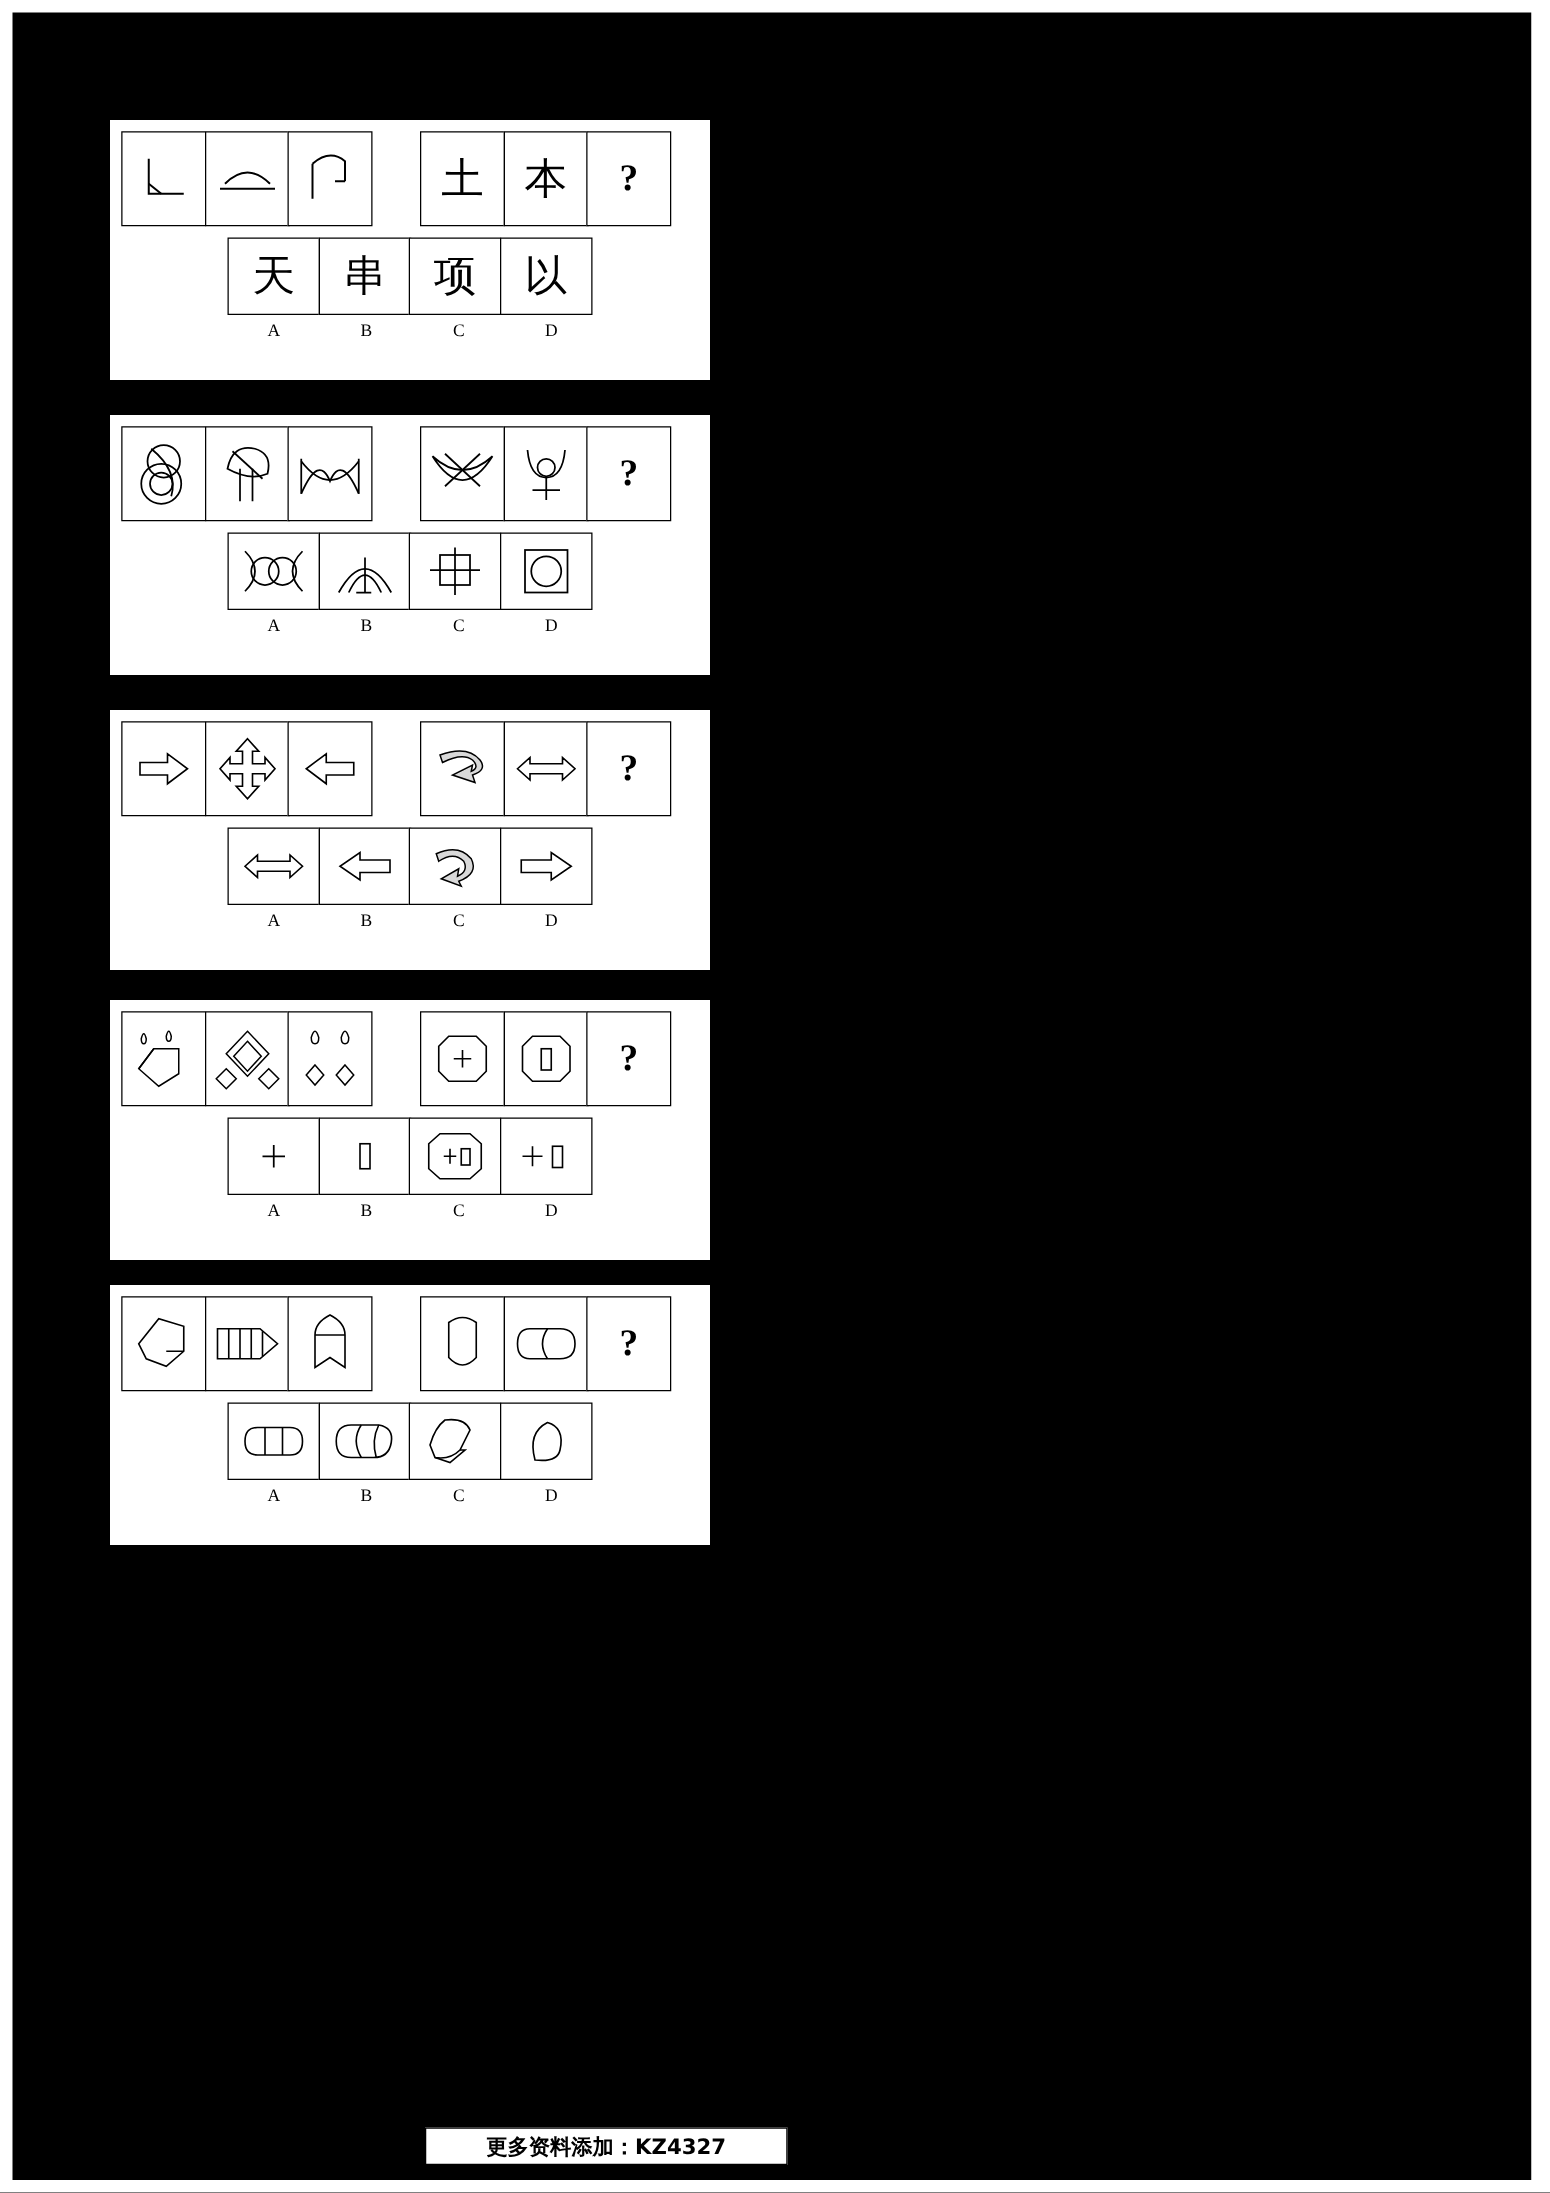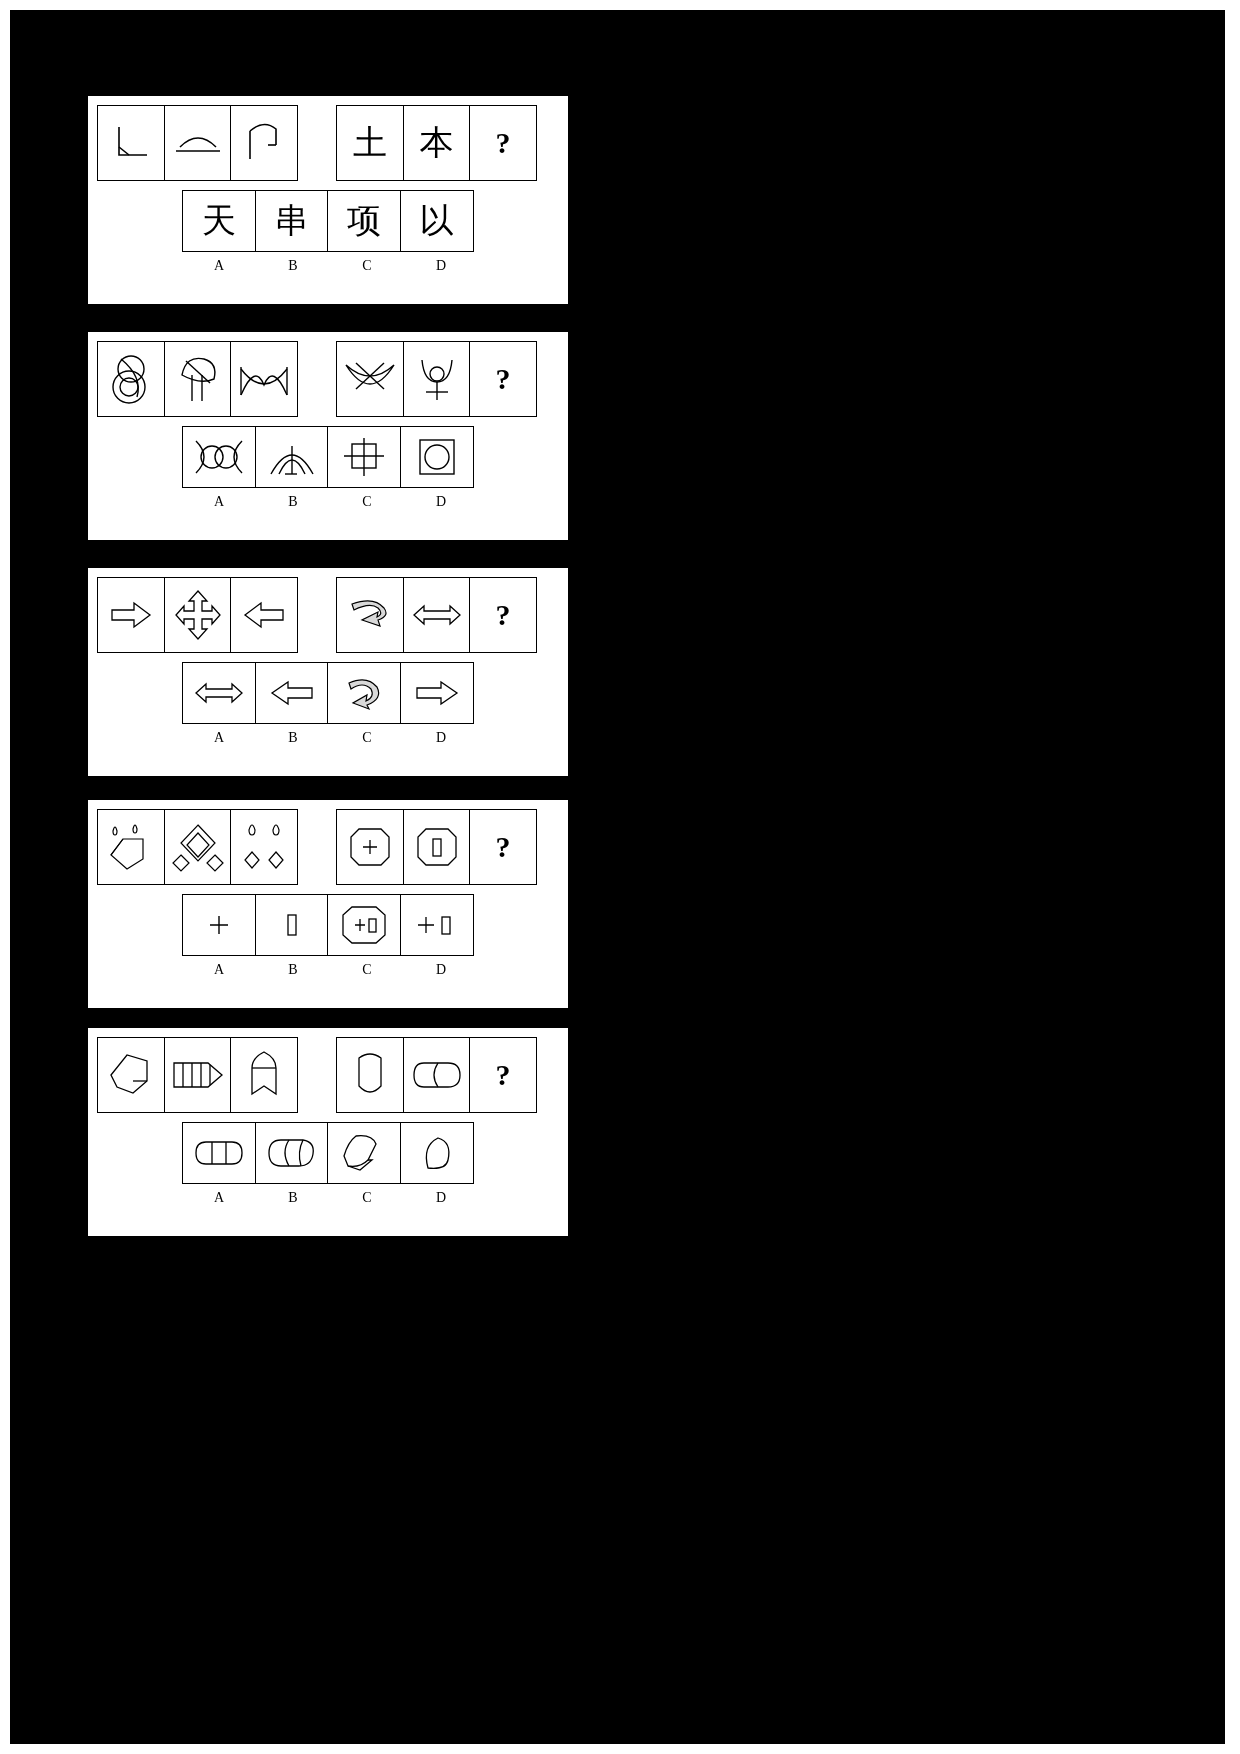--- a/index.html
+++ b/index.html
@@ -443,14 +443,17 @@
     </div>
 
     <div class="labels" style="padding-left:94px;padding-top:6px;">
       <span style="width:74px;">A</span>
       <span style="width:74px;">B</span>
       <span style="width:74px;">C</span>
       <span style="width:74px;">D</span>
     </div>
   </div>
 
+  <div class="footer">
+    <span>更多资料添加：KZ4327</span>
+  </div>
 
 </div>
 
 </body></html>

